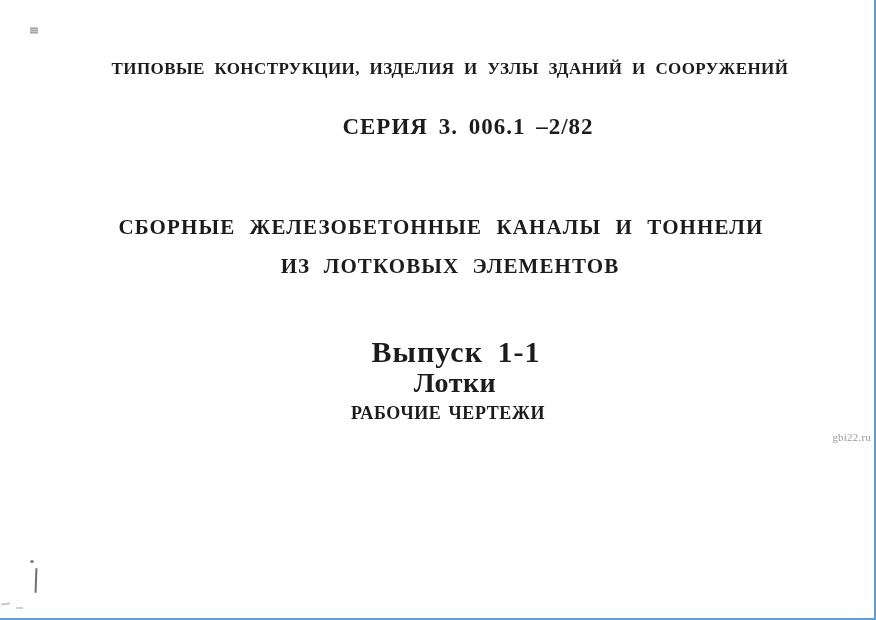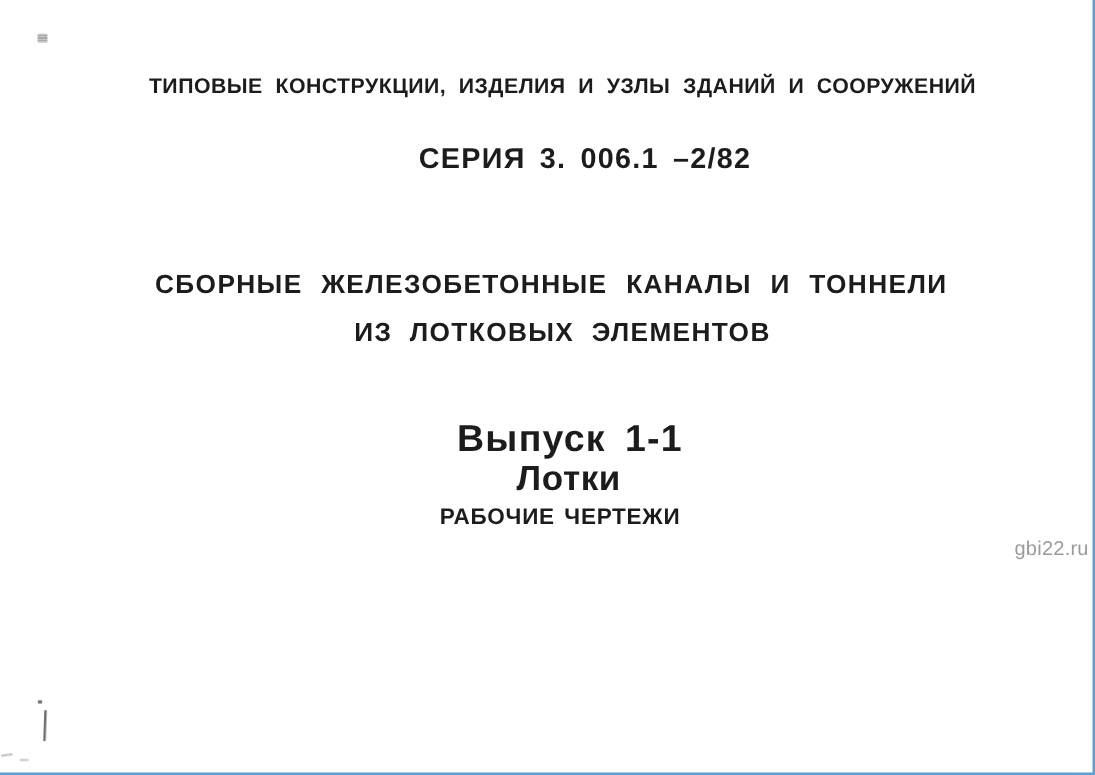--- a/index.html
+++ b/index.html
@@ -6,21 +6,21 @@
     margin: 0;
     padding: 0;
     background: #ffffff;
   }
   .page {
     position: relative;
     width: 876px;
     height: 620px;
     background: #ffffff;
     overflow: hidden;
-    font-family: Liberation Sans, sans-serif;
+    font-family: Liberation Serif, serif;
     color: #1b1b1b;
   }
   .line {
     position: absolute;
     width: 876px;
     text-align: center;
     line-height: 1;
     font-weight: 700;
     white-space: nowrap;
     color: #1c1c1c;
@@ -70,21 +70,21 @@
     top: 404px;
     left: 10px;
     font-size: 18px;
     letter-spacing: 0.6px;
     word-spacing: 2px;
   }
   .watermark {
     position: absolute;
     top: 431px;
     right: 5px;
-    font-size: 16px;
+    font-size: 11px;
     font-weight: 400;
     color: #9a9a9a;
     letter-spacing: 0.2px;
   }
   
   .smudge-top-left {
     position: absolute;
     left: 30px;
     top: 27px;
     width: 8px;

